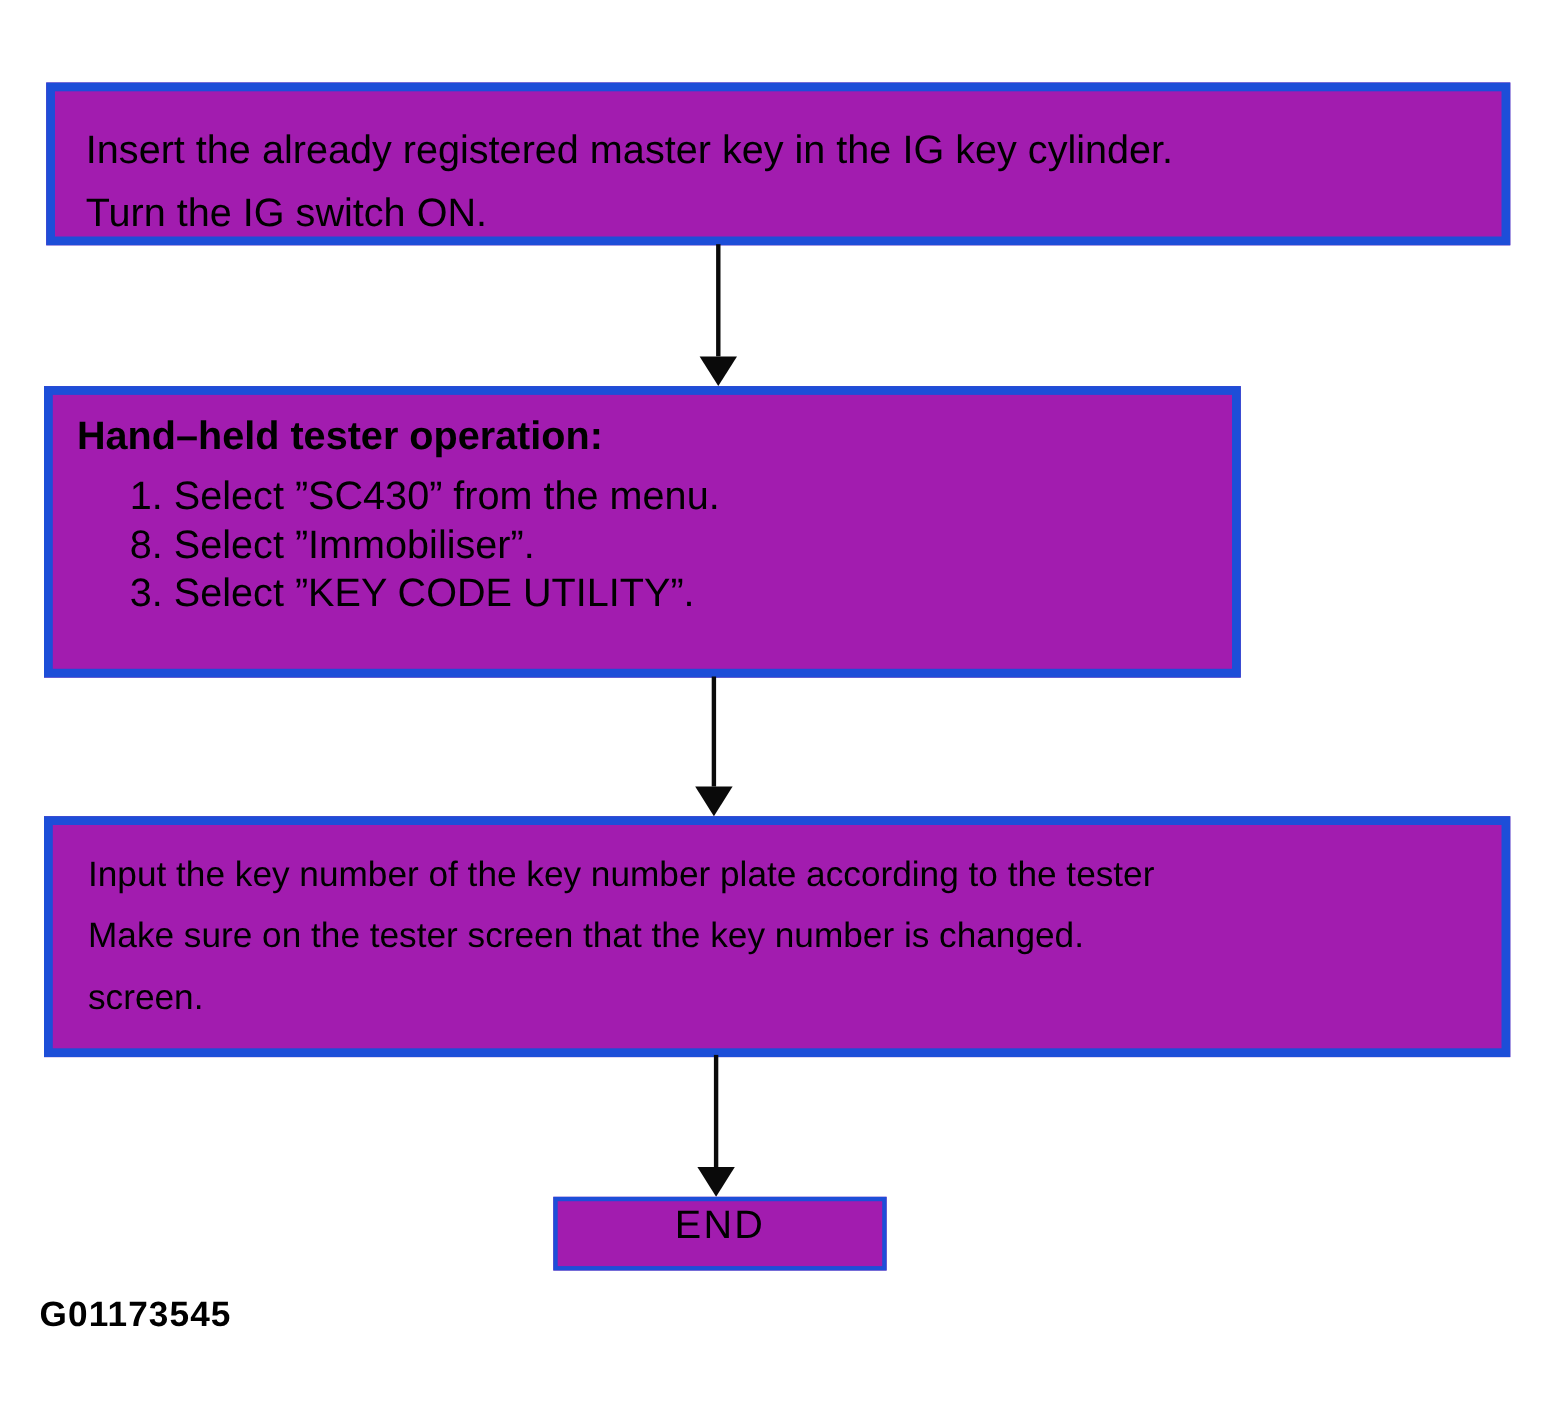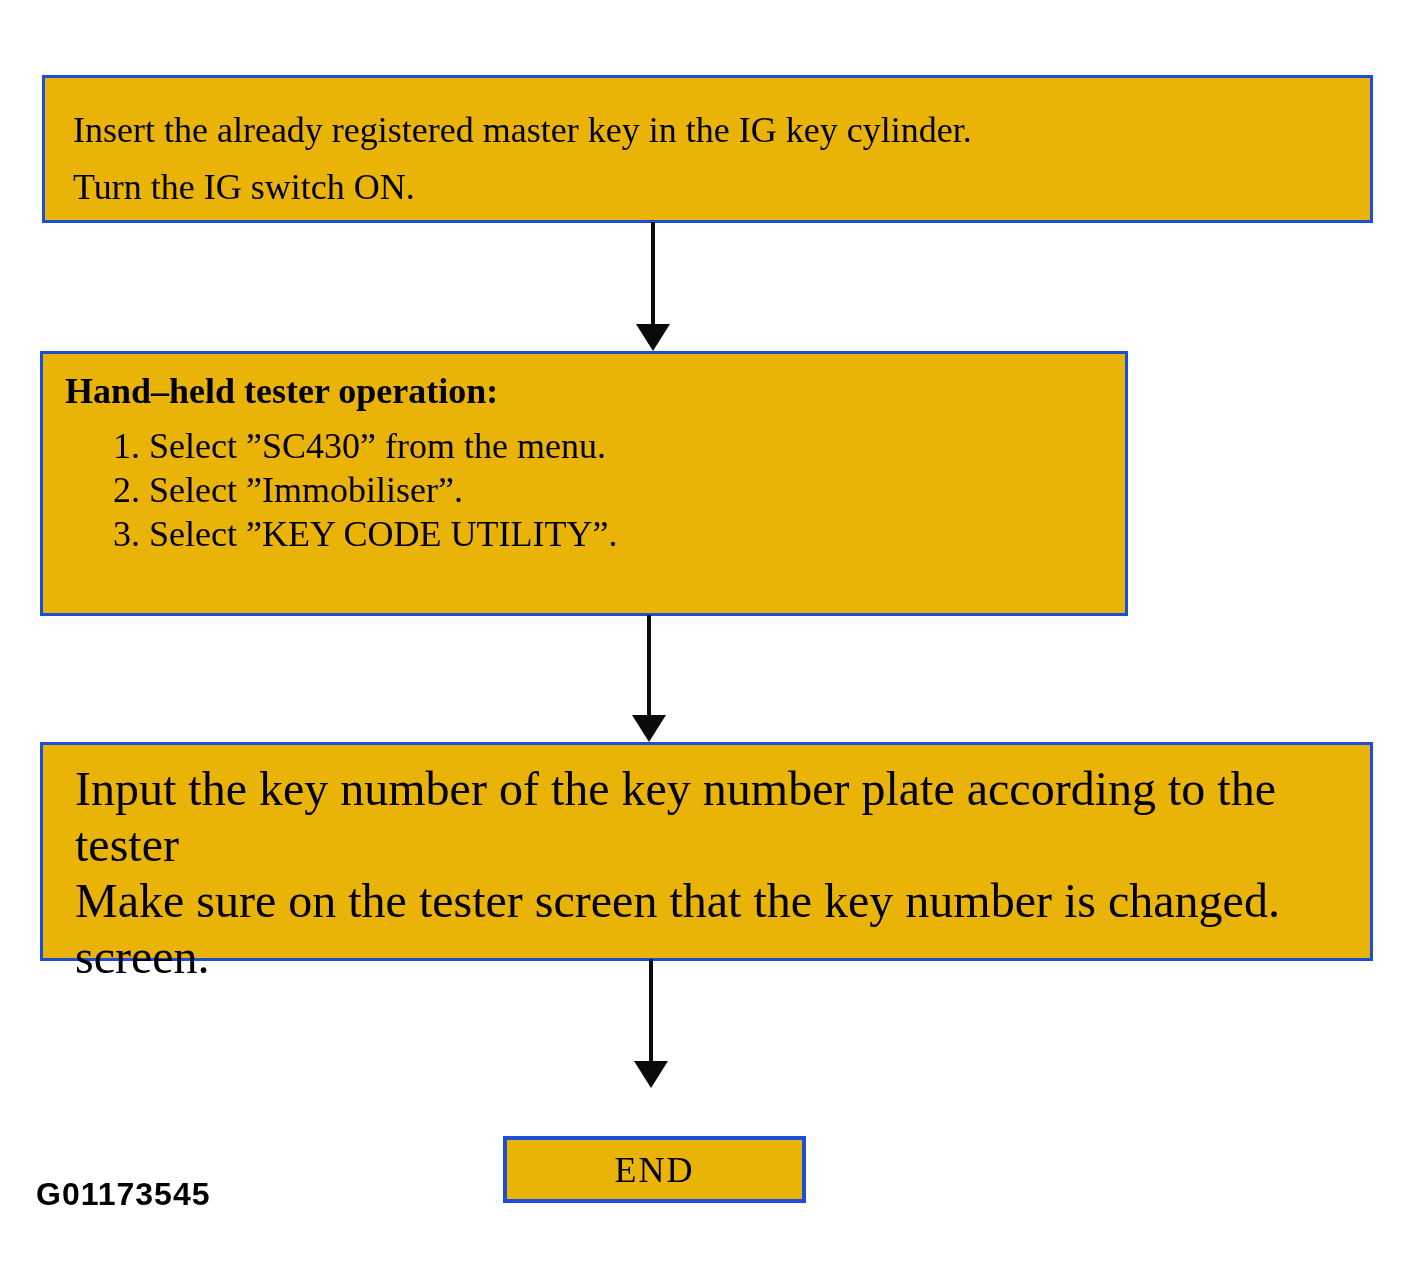--- a/index.html
+++ b/index.html
@@ -11,23 +11,22 @@
     width: 1411px;
     height: 1278px;
     position: relative;
     font-family: "Liberation Sans", sans-serif;
     color: #000000;
     overflow: hidden;
   }
   .box {
     position: absolute;
     box-sizing: border-box;
-    border: 3px solid #1d4ed8;
-    background: #eab308;
-    font-family: Liberation Serif, serif;
+    border: 8px solid #1d4ed8;
+    background: #a21caf;
   }
   .step-box-1 {
     left: 42px; top: 75px;
     width: 1331px; height: 148px;
     padding: 24px 20px 0 28px;
     font-size: 36px;
     line-height: 57px;
   }
   .step-box-2 {
     left: 40px; top: 351px;
@@ -42,33 +41,32 @@
   }
   .step-box-2 .item {
     line-height: 44px;
     padding-left: 4px;
     margin-left: 44px;
   }
   .step-box-3 {
     left: 40px; top: 742px;
     width: 1333px; height: 219px;
     padding: 16px 20px 0 32px;
-    font-size: 48px;
+    font-size: 32px;
     line-height: 56px;
   }
   .end-box {
     left: 503px; top: 1088px;
     width: 303px; height: 67px;
     border-width: 4px;
     display: flex;
-    align-items: center;
+    align-items: flex-start;
     justify-content: center;
     font-size: 36px;
     letter-spacing: 2px;
-    margin-top: 48px;
   }
   .arrow {
     position: absolute;
     width: 34px;
   }
   .arrow .shaft {
     margin: 0 auto;
     width: 4px;
     background: #0a0a0a;
   }
@@ -106,21 +104,21 @@
   </div>
 
   <div class="arrow arrow-1">
     <div class="shaft"></div>
     <div class="head"></div>
   </div>
 
   <div class="box step-box-2">
     <div class="heading">Hand–held tester operation:</div>
     <div class="item">1. Select ”SC430” from the menu.</div>
-    <div class="item">2. Select ”Immobiliser”.</div>
+    <div class="item">8. Select ”Immobiliser”.</div>
     <div class="item">3. Select ”KEY CODE UTILITY”.</div>
   </div>
 
   <div class="arrow arrow-2">
     <div class="shaft"></div>
     <div class="head"></div>
   </div>
 
   <div class="box step-box-3">
     <div>Input the key number of the key number plate according to the tester</div>

